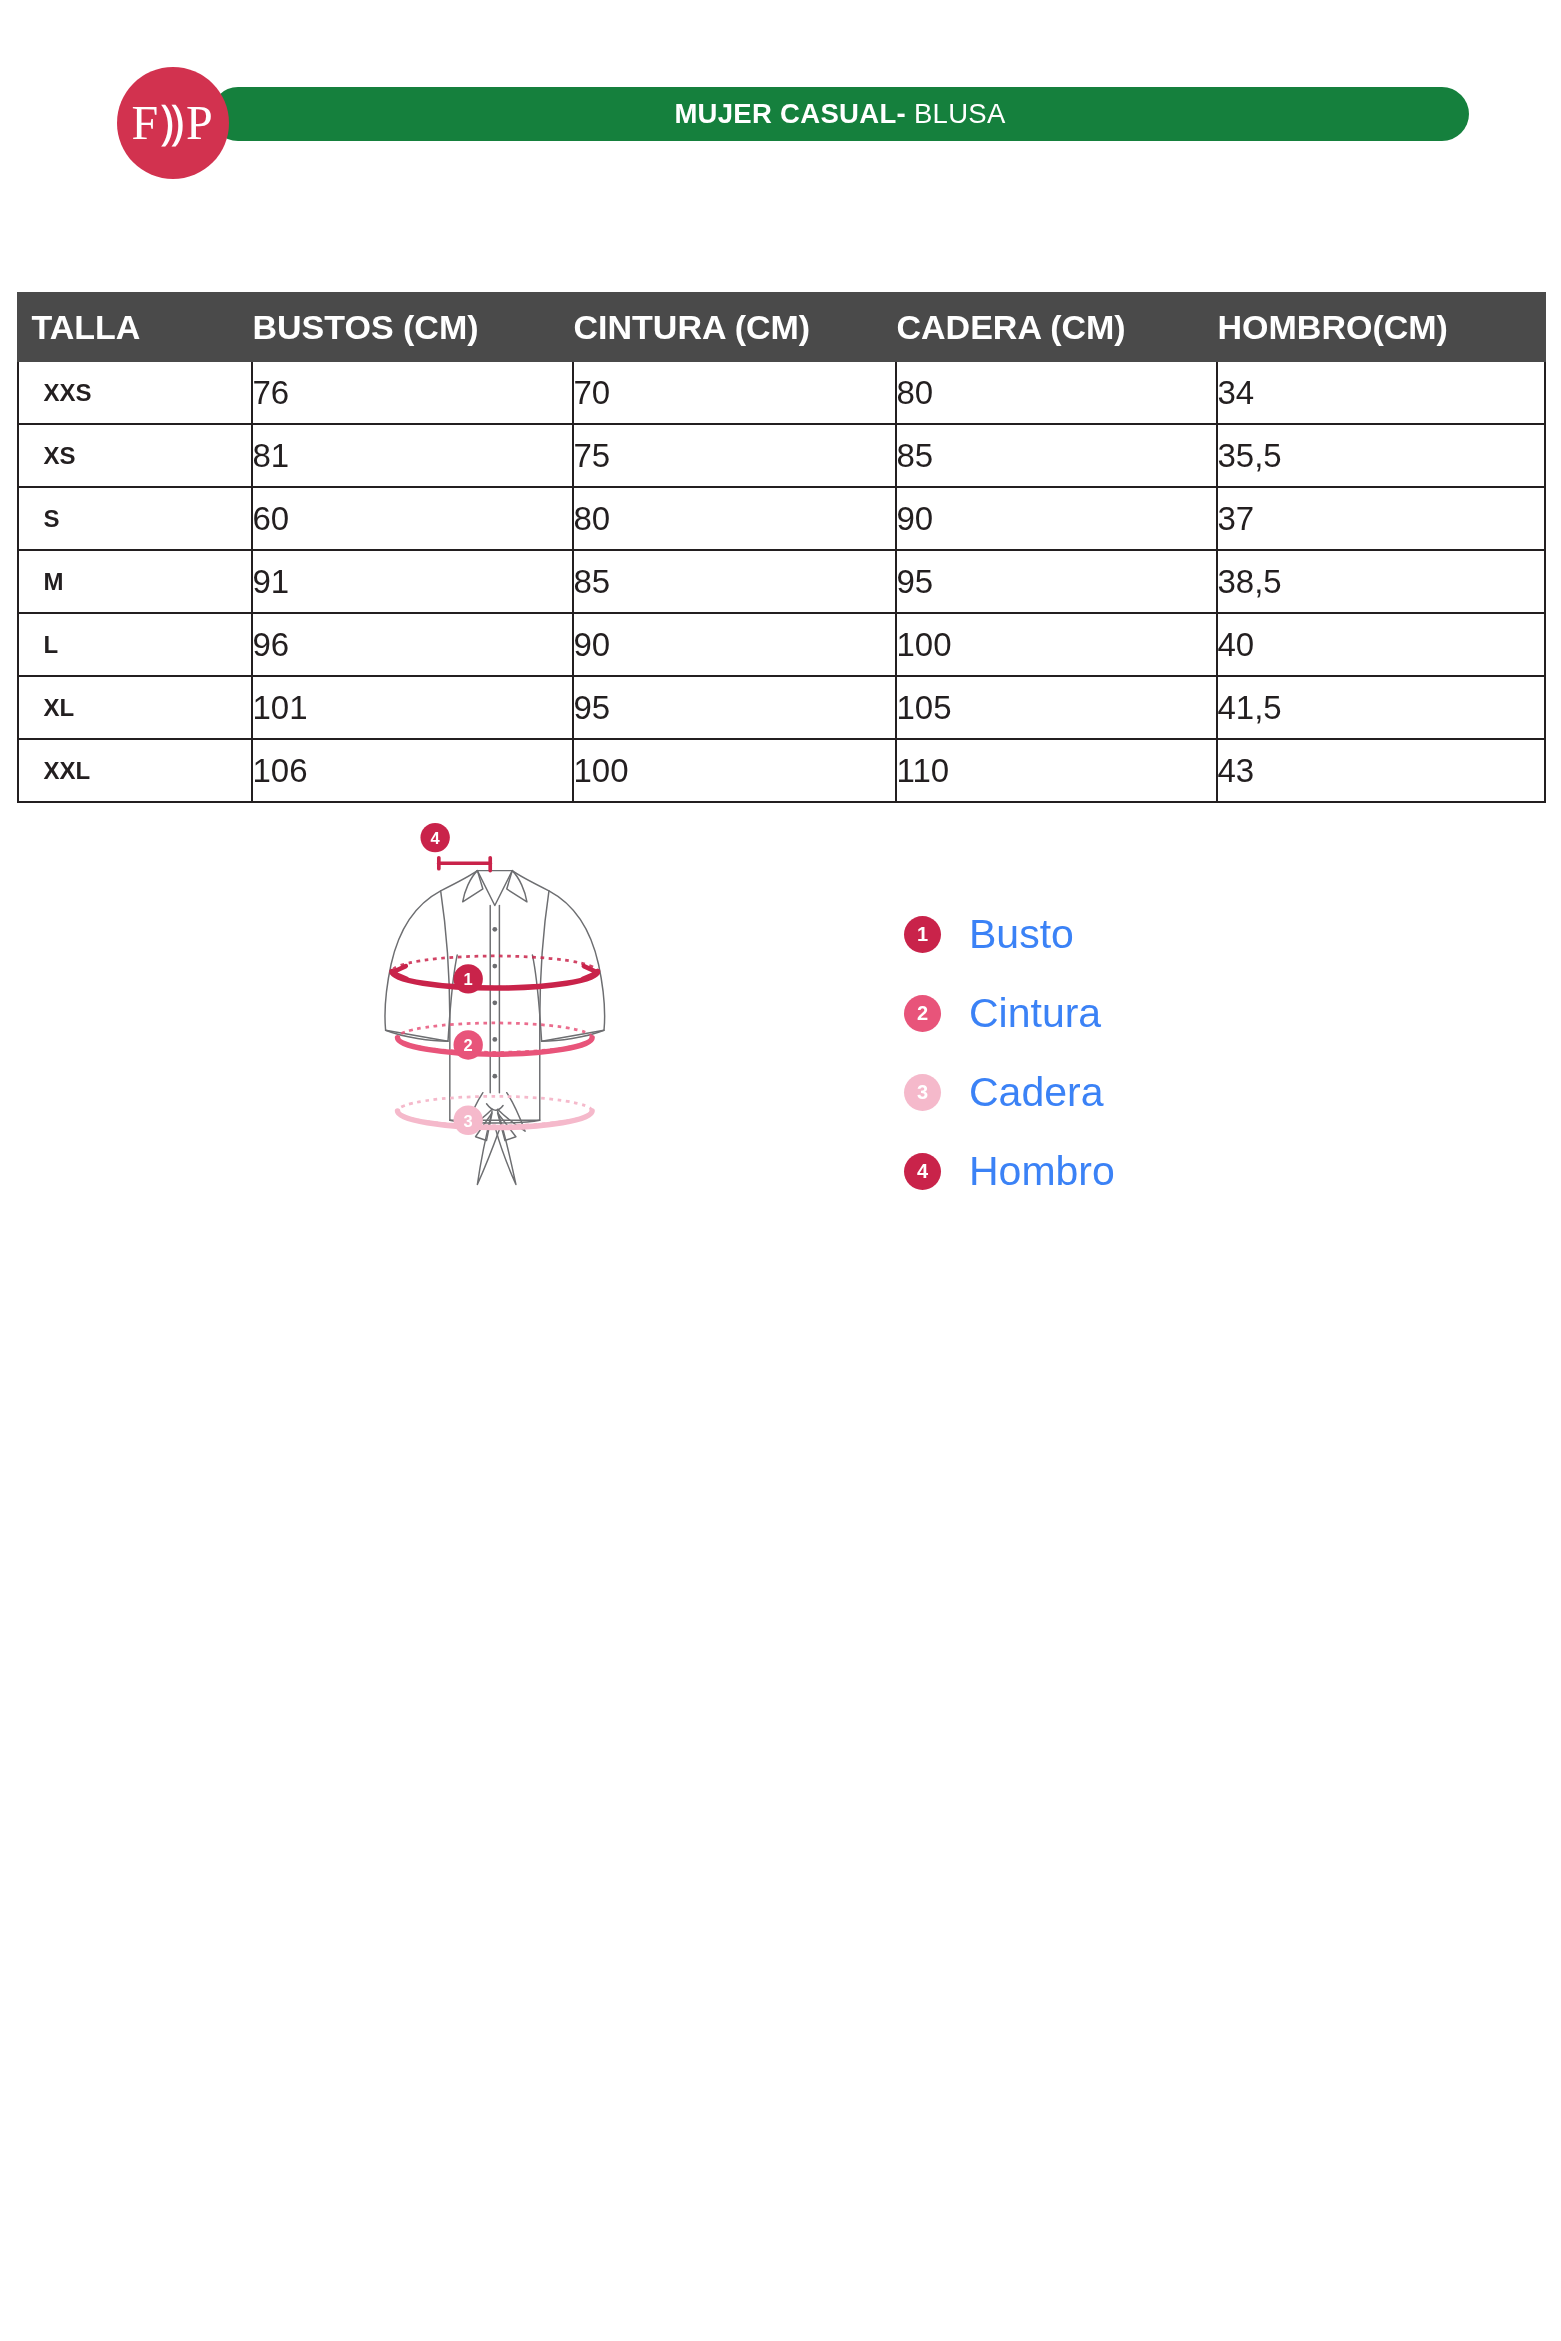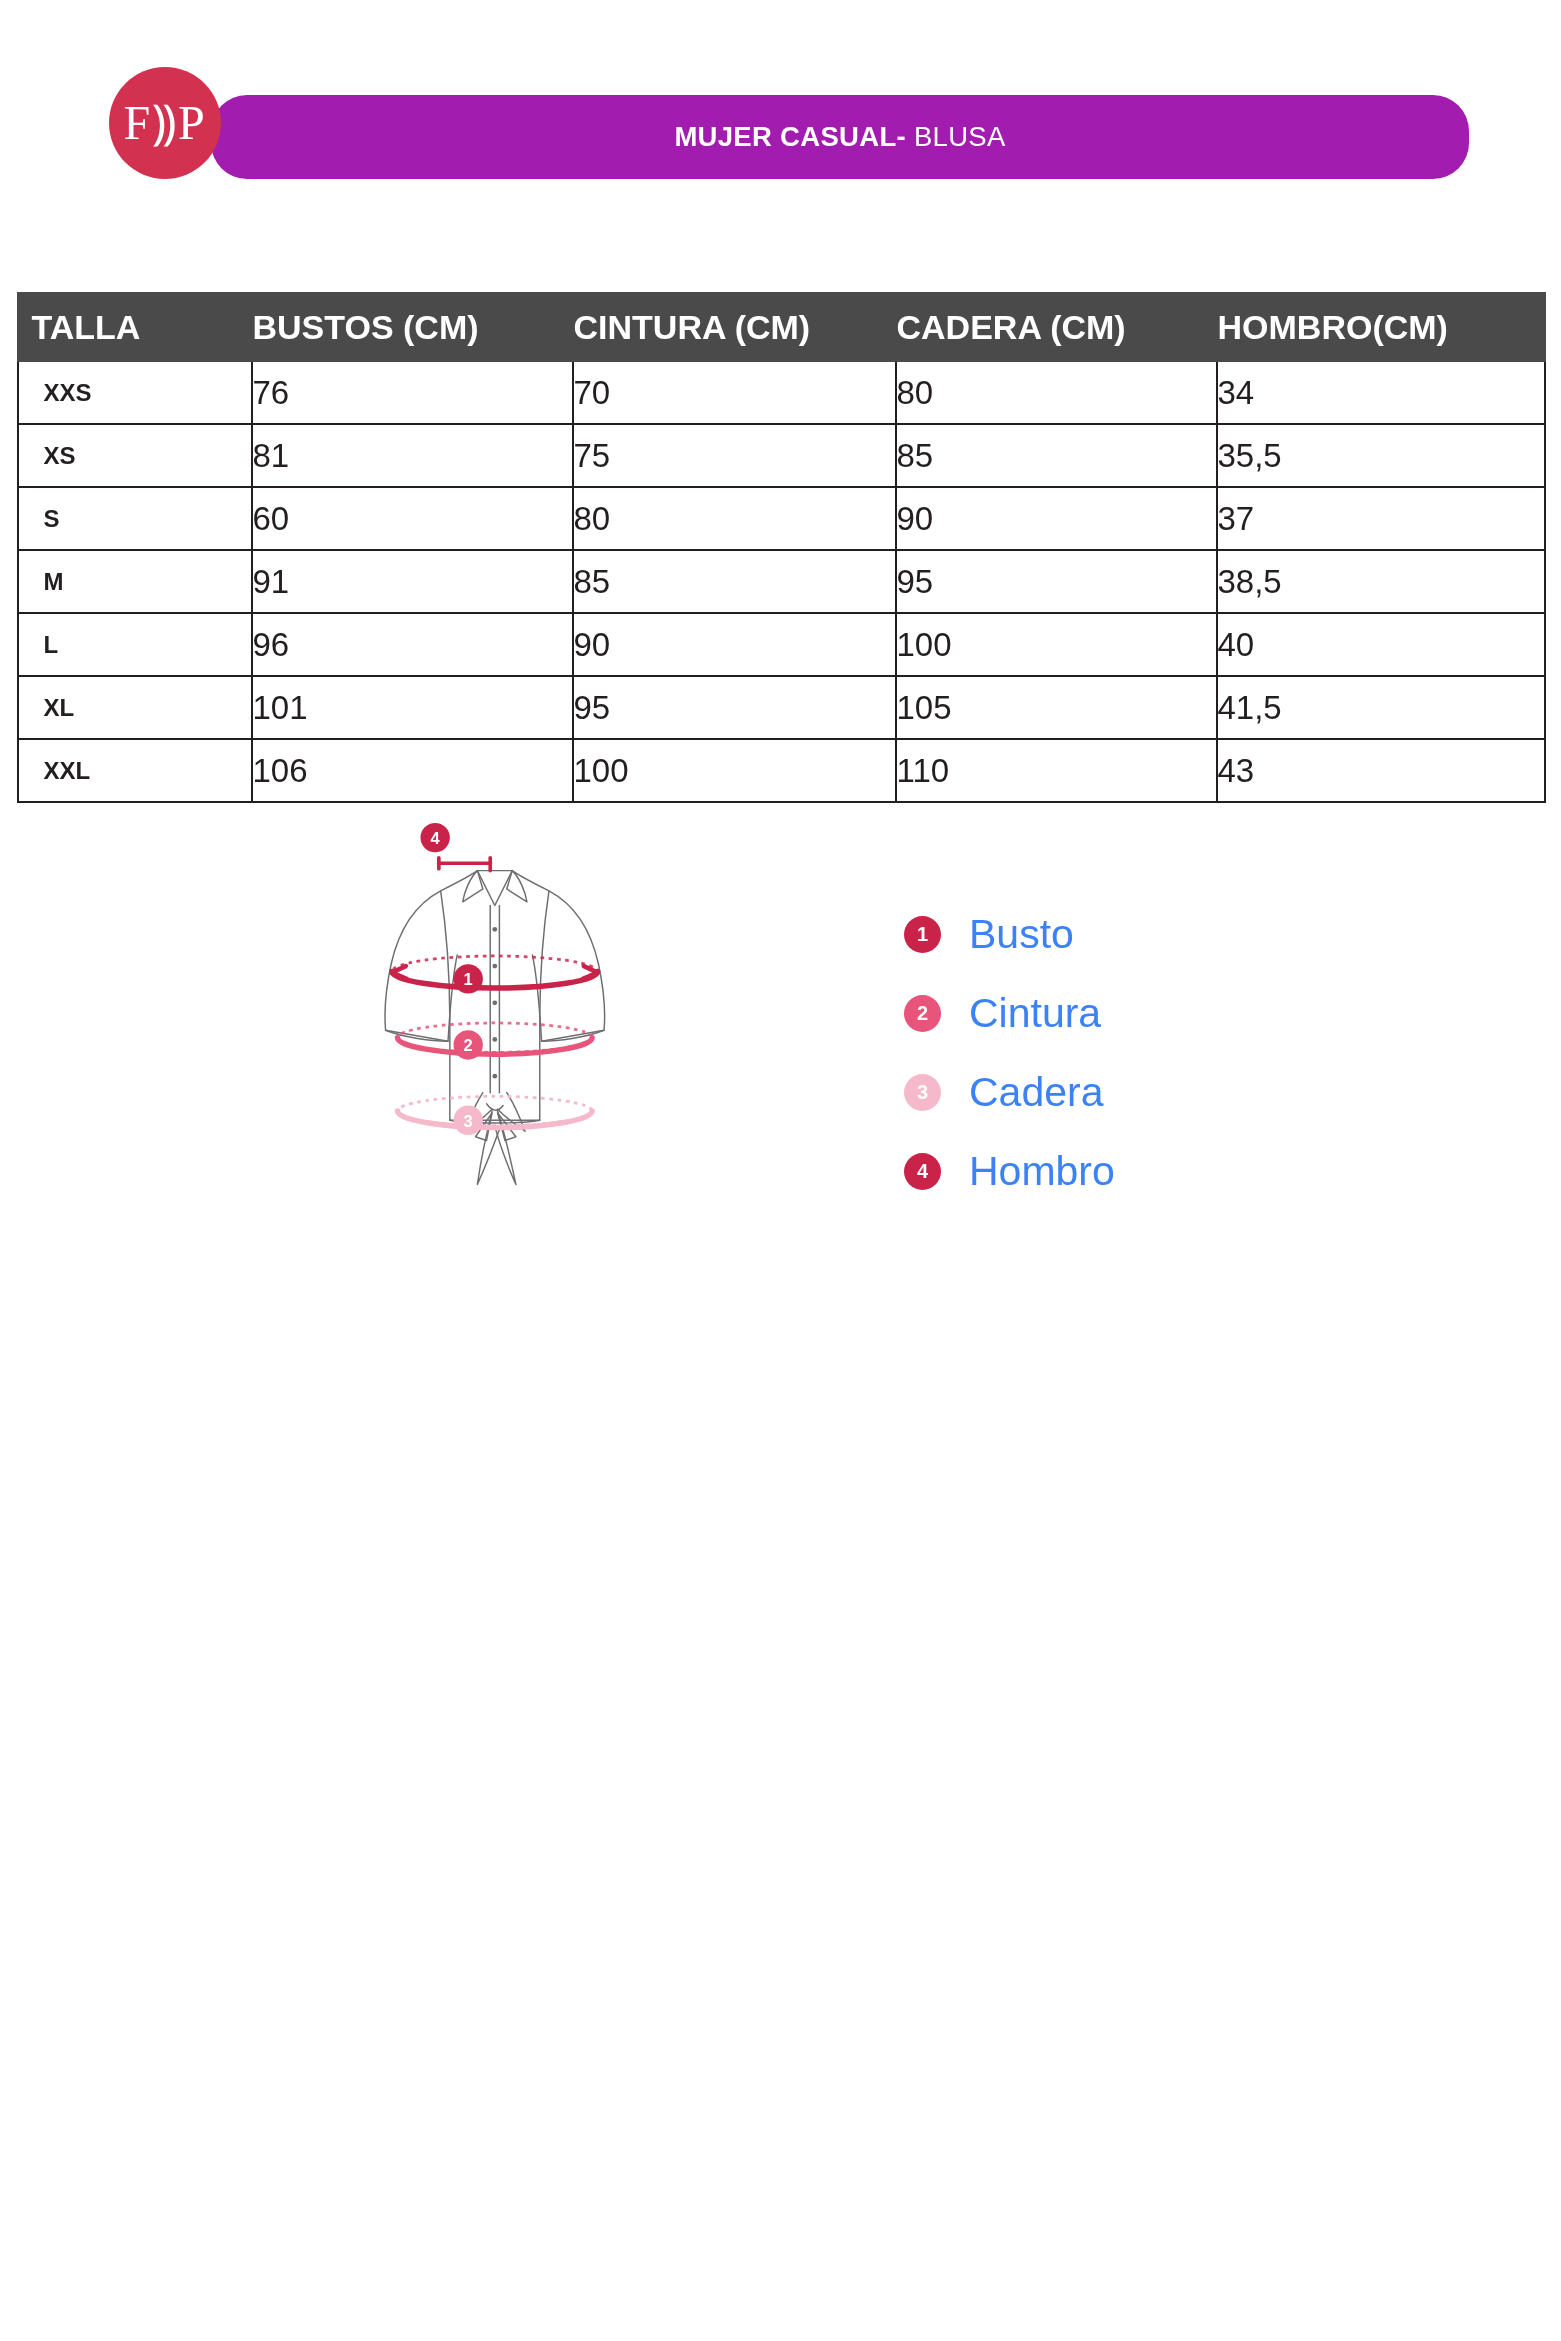--- a/index.html
+++ b/index.html
@@ -20,44 +20,44 @@
   .header {
     position: absolute;
     left: 101px;
     top: 87px;
     width: 1368px;
     height: 101px;
   }
   .header-bar {
     position: absolute;
     left: 110px;
-    top: 8px;
+    top: 0;
     right: 0;
-    height: 84px;
-    background: #a21caf;
+    height: 54px;
+    background: #15803d;
     border-radius: 36px;
     display: flex;
     align-items: center;
     justify-content: center;
   }
   .header-title {
     color: #ffffff;
     font-size: 27.5px;
     letter-spacing: 0.3px;
     white-space: nowrap;
   }
   .header-title b {
     font-weight: bold;
   }
   .header-title span.light {
     font-weight: normal;
   }
   .logo-circle {
     position: absolute;
-    left: 8px;
+    left: 16px;
     top: -20px;
     width: 112px;
     height: 112px;
     border-radius: 50%;
     background: #d2324f;
     display: flex;
     align-items: center;
     justify-content: center;
   }
   .logo-text {

